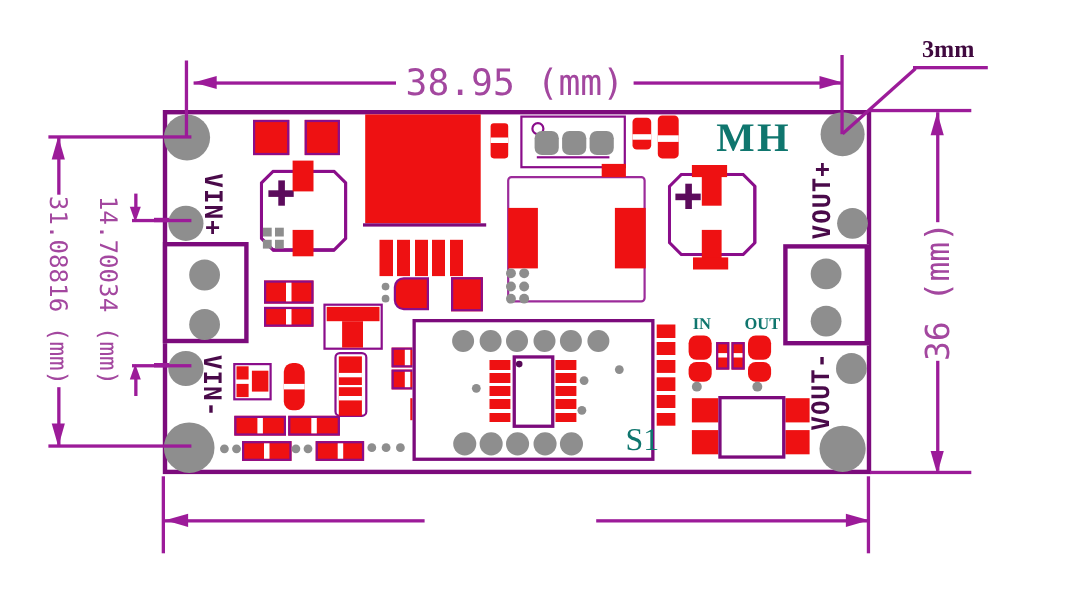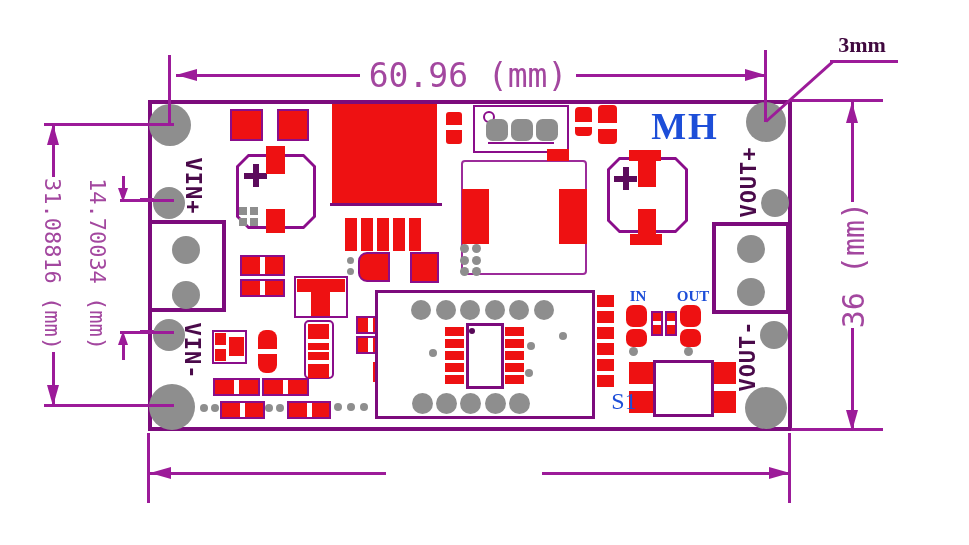--- a/index.html
+++ b/index.html
@@ -27,21 +27,21 @@
   .gc{background:#8e8e8e;border-radius:50%}
   .gs{background:#8e8e8e}
   .ws{background:#ffffff}
   .oct{background:#8a0d8a;clip-path:polygon(12px 0,calc(100% - 12px) 0,100% 12px,100% calc(100% - 12px),calc(100% - 12px) 100%,12px 100%,0 calc(100% - 12px),0 12px)}
   .oct::before{content:"";position:absolute;inset:3px;background:#fff;
     clip-path:polygon(10px 0,calc(100% - 10px) 0,100% 10px,100% calc(100% - 10px),calc(100% - 10px) 100%,10px 100%,0 calc(100% - 10px),0 10px)}
   .plus{position:absolute}
   .plus::before{content:"";position:absolute;left:0;top:9px;width:23px;height:6px;background:#5c0b5c}
   .plus::after{content:"";position:absolute;left:9px;top:0;width:6px;height:23px;background:#5c0b5c}
   .pl{color:#4a0a4a;font-family:"DejaVu Sans Mono",monospace;font-weight:bold;font-size:22px;letter-spacing:1px}
-  .sk{color:#1d4ed8;font-family:"Liberation Serif","DejaVu Serif",serif}
+  .sk{color:#0f766e;font-family:"Liberation Serif","DejaVu Serif",serif}
   .icpads{background:repeating-linear-gradient(180deg,#ee1112 0 9px,#ffffff 9px 12px)}
   .seg3{background:repeating-linear-gradient(180deg,#ee1112 0 12px,#ffffff 12px 16px)}
   .bar5{background:repeating-linear-gradient(90deg,#ee1112 0 12px,rgba(0,0,0,0) 12px 16px)}
 </style>
 </head>
 <body>
 
 <div id="stage">
 
   <div class="a bo" style="left:148px;top:100px;width:644px;height:331px"></div>
@@ -201,34 +201,34 @@
   <div class="a red ob" style="left:651px;top:311px;width:12px;height:25px"></div>
   <div class="a ws" style="left:653px;top:321px;width:8px;height:4px"></div>
   <div class="a red ob" style="left:665px;top:311px;width:12px;height:25px"></div>
   <div class="a ws" style="left:667px;top:321px;width:8px;height:4px"></div>
 
   <div class="a red" style="left:629px;top:362px;width:26px;height:22px"></div>
   <div class="a red" style="left:629px;top:391px;width:26px;height:22px"></div>
   <div class="a red" style="left:710px;top:362px;width:26px;height:22px"></div>
   <div class="a red" style="left:710px;top:391px;width:26px;height:22px"></div>
   <div class="a ob3" style="left:653px;top:360px;width:61px;height:57px;background:#fff"></div>
-  <div class="a ct sk" style="left:624px;top:401px;font-size:24px">S1</div>
+  <div class="a ct sk" style="left:584px;top:401px;font-size:29px">S1</div>
 
   <div class="vt pl" style="left:193px;top:186px">VIN+</div>
   <div class="vt pl" style="left:192px;top:351px">VIN-</div>
   <div class="vtn pl" style="left:748px;top:182px">VOUT+</div>
   <div class="vtn pl" style="left:747px;top:356px">VOUT-</div>
 
   <div class="a dl" style="left:168px;top:55px;width:3px;height:70px"></div>
   <div class="a dl" style="left:764px;top:50px;width:3px;height:72px"></div>
   <div class="a dl" style="left:176px;top:74px;width:184px;height:3px"></div>
   <div class="a dl" style="left:576px;top:74px;width:190px;height:3px"></div>
   <div class="a ar ar-l" style="left:176px;top:69px"></div>
   <div class="a ar ar-r" style="left:745px;top:69px"></div>
-  <div class="ct dt" style="left:468px;top:75px;font-size:33px">60.96 (mm)</div>
+  <div class="ct dt" style="left:468px;top:75px;font-size:33px">38.95 (mm)</div>
 
   <div class="a dl" style="left:830px;top:60px;width:68px;height:3px"></div>
   <div class="a dl" style="left:766px;top:120px;width:89px;height:3px;transform-origin:left center;transform:rotate(-41.8deg)"></div>
   <div class="ct sk" style="left:862px;top:45px;font-size:22px;font-weight:600;color:#40093f">3mm</div>
 
   <div class="a dl" style="left:791px;top:99px;width:92px;height:3px"></div>
   <div class="a dl" style="left:791px;top:428px;width:92px;height:3px"></div>
   <div class="a dl" style="left:851px;top:102px;width:3px;height:100px"></div>
   <div class="a dl" style="left:851px;top:328px;width:3px;height:100px"></div>
   <div class="a ar ar-u" style="left:846px;top:102px"></div>

